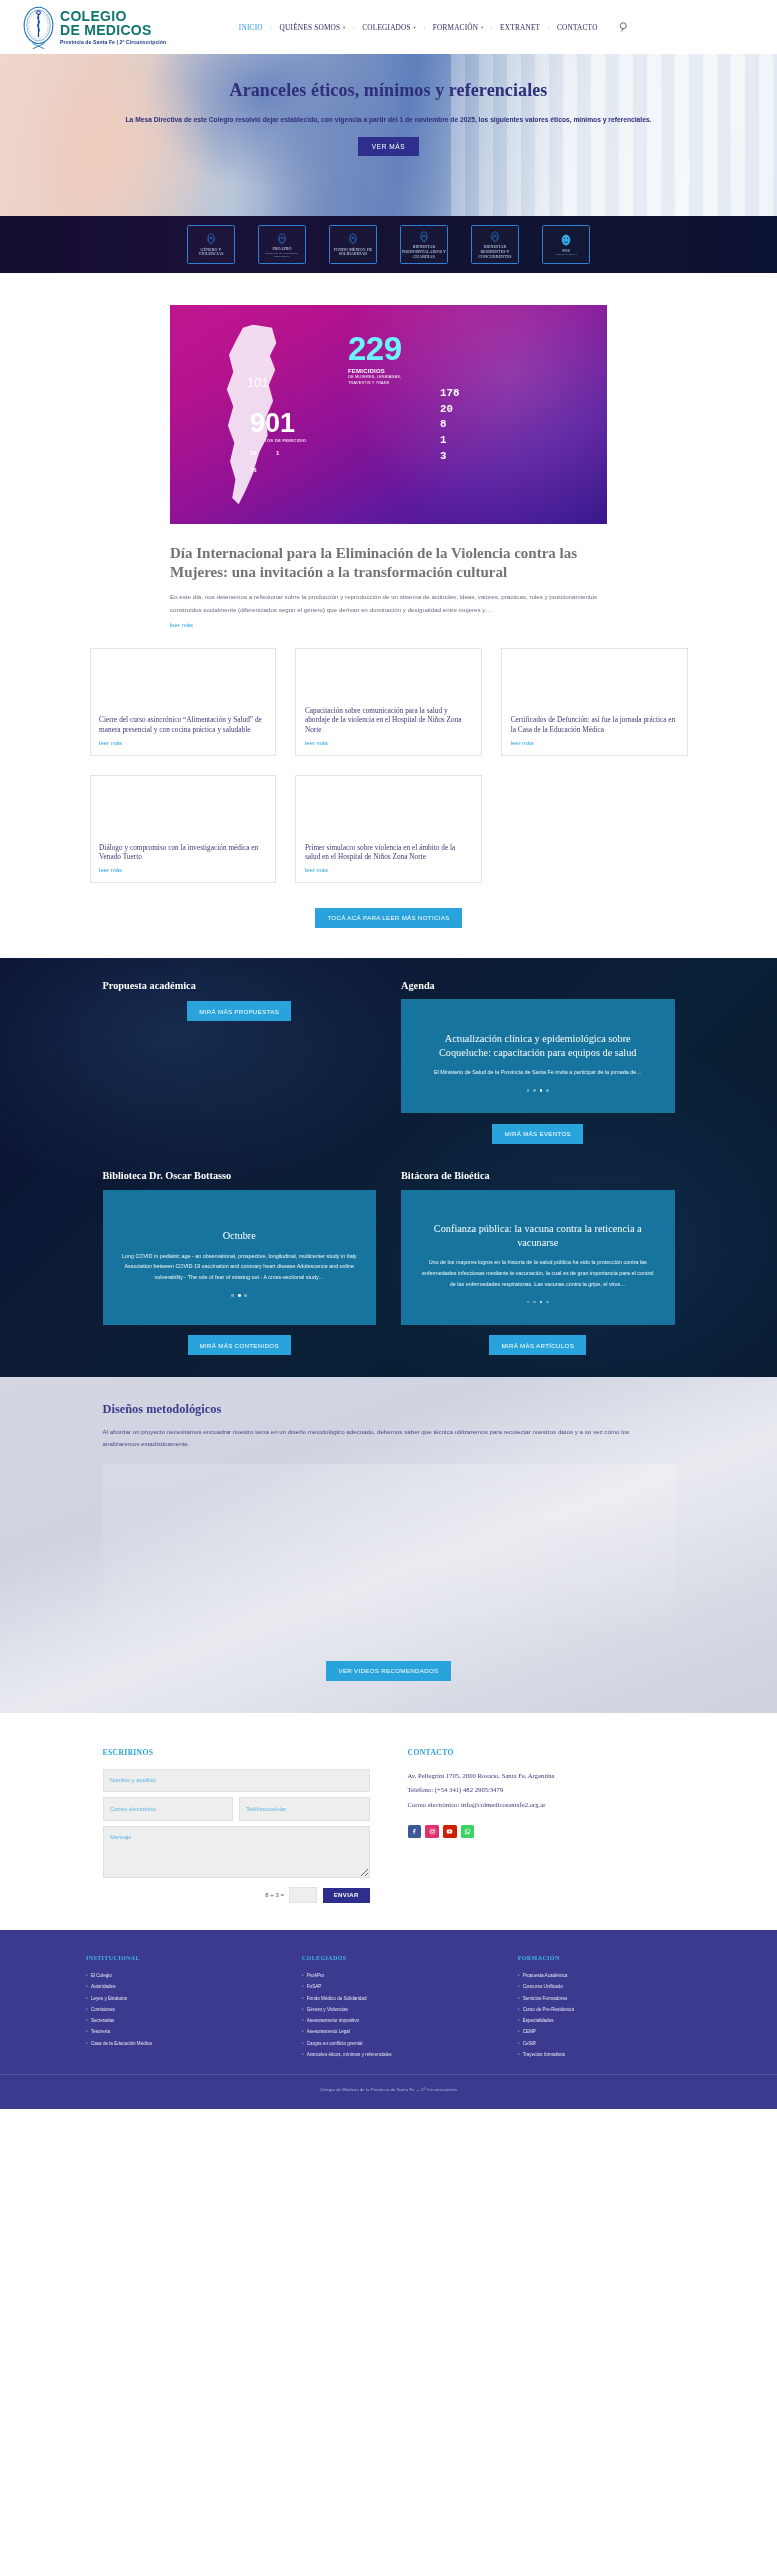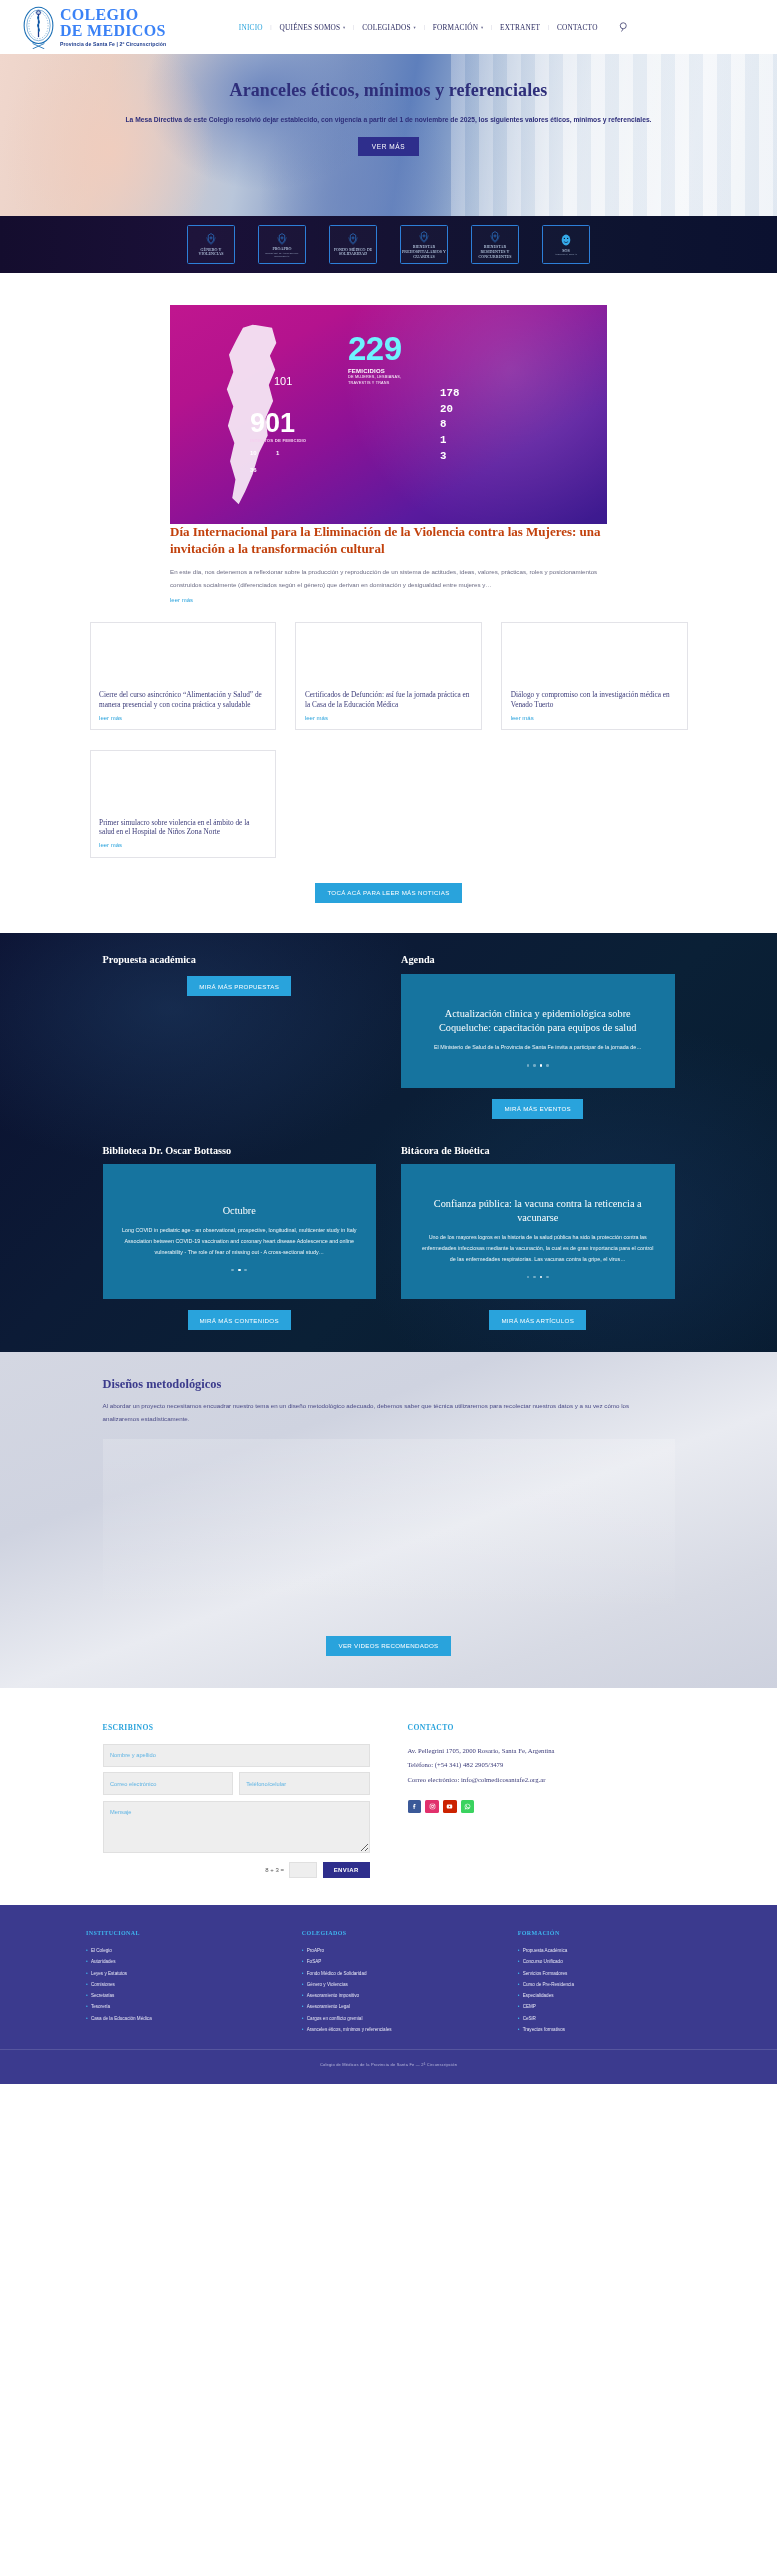--- a/index.html
+++ b/index.html
@@ -19,25 +19,25 @@
     display: flex;
     align-items: center;
     padding: 0 21.6px;
     position: relative;
     z-index: 30;
   }
   .brand { display: flex; align-items: center; gap: 5.4px; }
   .brand-seal { width: 33px; height: 44px; flex: none; }
   .brand-text { line-height: 1; }
   .brand-title {
-    font-family: Liberation Serif, serif;
+    font-family: Liberation Sans, sans-serif;
     font-weight: bold;
-    font-size: 16px;
+    font-size: 14px;
     letter-spacing: 0.3px;
-    color: #3b82f6;
+    color: #0f766e;
     line-height: 1.02;
   }
   .brand-sub {
     font-size: 5.1px;
     color: #1b3a8c;
     font-weight: bold;
     letter-spacing: 0.1px;
     margin-top: 2.2px;
   }
   .main-nav {
@@ -180,29 +180,29 @@
     position:absolute; left:178px; top:62px; color:#ffffff;
     font-size: 6px; font-weight:bold; letter-spacing:0.2px; line-height:1.4;
   }
   .fi-bigno-sub span { display:block; }
   .fi-no2 {
     position:absolute; left: 80px; top: 103px;
     font-weight:bold; color:#fff; font-size: 27px;
   }
   .fi-no2s { position:absolute; left:80px; top:133px; color:#f5d0ef; font-size:4.3px; font-weight:bold; letter-spacing:0.2px;}
   .fi-small { position:absolute; color:#fff; font-size:6px; font-weight:bold; }
-  .fi-101 { position:absolute; left:104px; top:70px; color:#fff; font-size:11px; font-weight:normal;}
+  .fi-101 { position:absolute; left:77px; top:70px; color:#fff; font-size:13px; font-weight:normal;}
   .fi-rightcol { position:absolute; left: 270px; top: 81px; color:#fff; }
   .fi-rightcol div { font-size: 10.8px; font-weight: bold; line-height: 1.45; font-family: Liberation Mono, monospace; }
 
   .feature-title {
-    width: 437px; margin: 0 auto 0;
+    width: 437px; margin: 20px auto 0;
     font-family: "Liberation Serif", serif;
-    font-size: 13px; font-weight: bold; line-height: 1.28;
-    color: #c2410c;
+    font-size: 15px; font-weight: bold; line-height: 1.28;
+    color: #737373;
   }
   .feature-excerpt {
     width: 437px; margin: 7.6px auto 0;
     font-size: 6.2px; line-height: 2.1; color: #6b6b83;
   }
   .leer { color:#2ba3dd; font-size:6px; cursor:pointer; display:inline-block; }
   .feature-leer { width:437px; margin: 3.2px auto 0; }
 
   .cards-grid {
     width: 598px; margin: 18.4px auto 0;
@@ -464,20 +464,24 @@
   <h2 class="feature-title">Día Internacional para la Eliminación de la Violencia contra las Mujeres: una invitación a la transformación cultural</h2>
   <p class="feature-excerpt">En este día, nos detenemos a reflexionar sobre la producción y reproducción de un sistema de actitudes, ideas, valores, prácticas, roles y posicionamientos construidos socialmente (diferenciados según el género) que derivan en dominación y desigualdad entre mujeres y…</p>
   <div class="feature-leer"><a class="leer">leer más</a></div>
 
   <div class="cards-grid" id="cards-root">
       <div class="news-card">
         <div class="news-card-title">Cierre del curso asincrónico “Alimentación y Salud” de manera presencial y con cocina práctica y saludable</div>
         <a class="leer">leer más</a>
       </div>
       <div class="news-card">
+        <div class="news-card-title">Capacitación sobre comunicación para la salud y abordaje de la violencia en el Hospital de Niños Zona Norte</div>
+        <a class="leer">leer más</a>
+      </div>
+      <div class="news-card">
         <div class="news-card-title">Certificados de Defunción: así fue la jornada práctica en la Casa de la Educación Médica</div>
         <a class="leer">leer más</a>
       </div>
       <div class="news-card">
         <div class="news-card-title">Diálogo y compromiso con la investigación médica en Venado Tuerto</div>
         <a class="leer">leer más</a>
       </div>
       <div class="news-card">
         <div class="news-card-title">Primer simulacro sobre violencia en el ámbito de la salud en el Hospital de Niños Zona Norte</div>
         <a class="leer">leer más</a>

